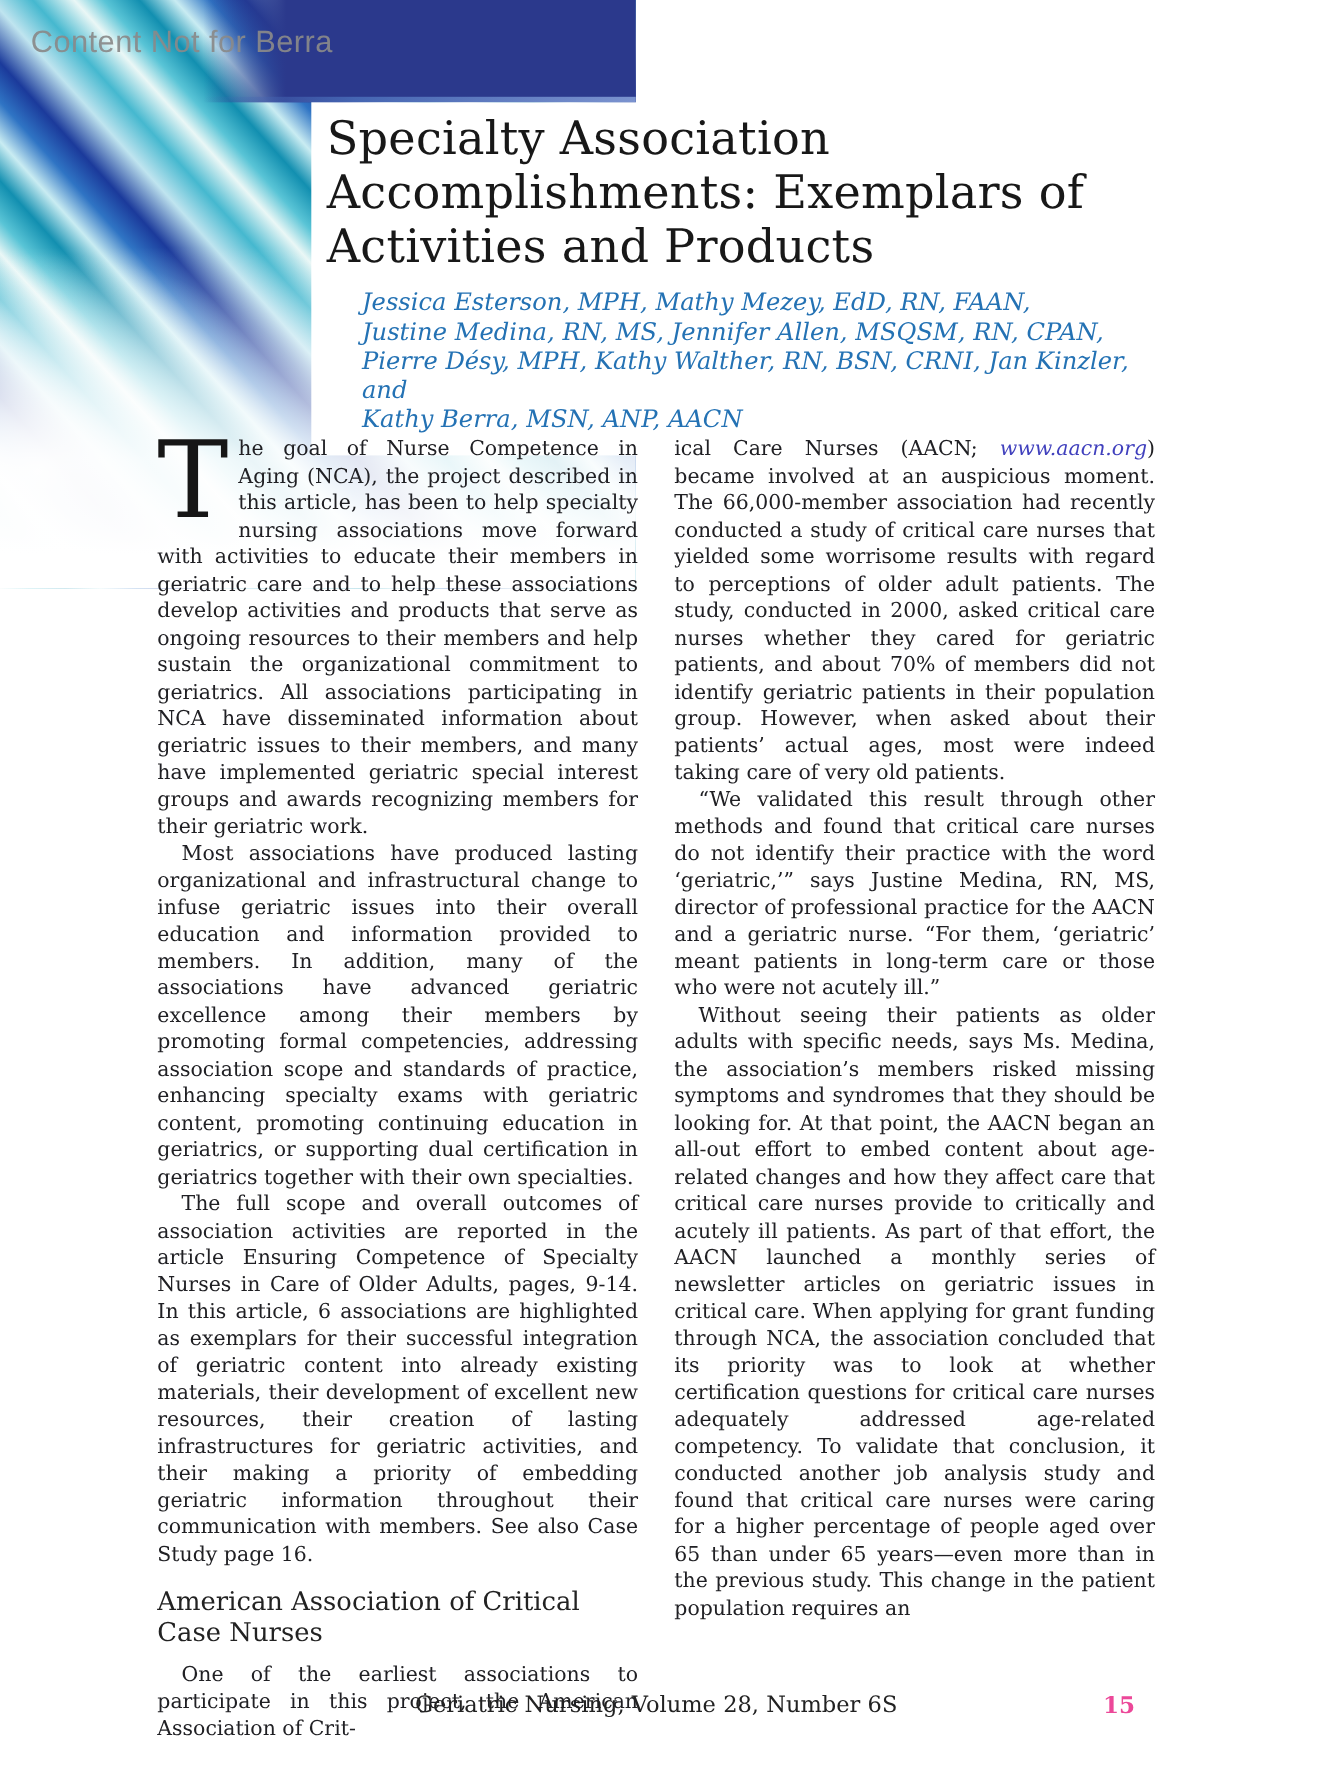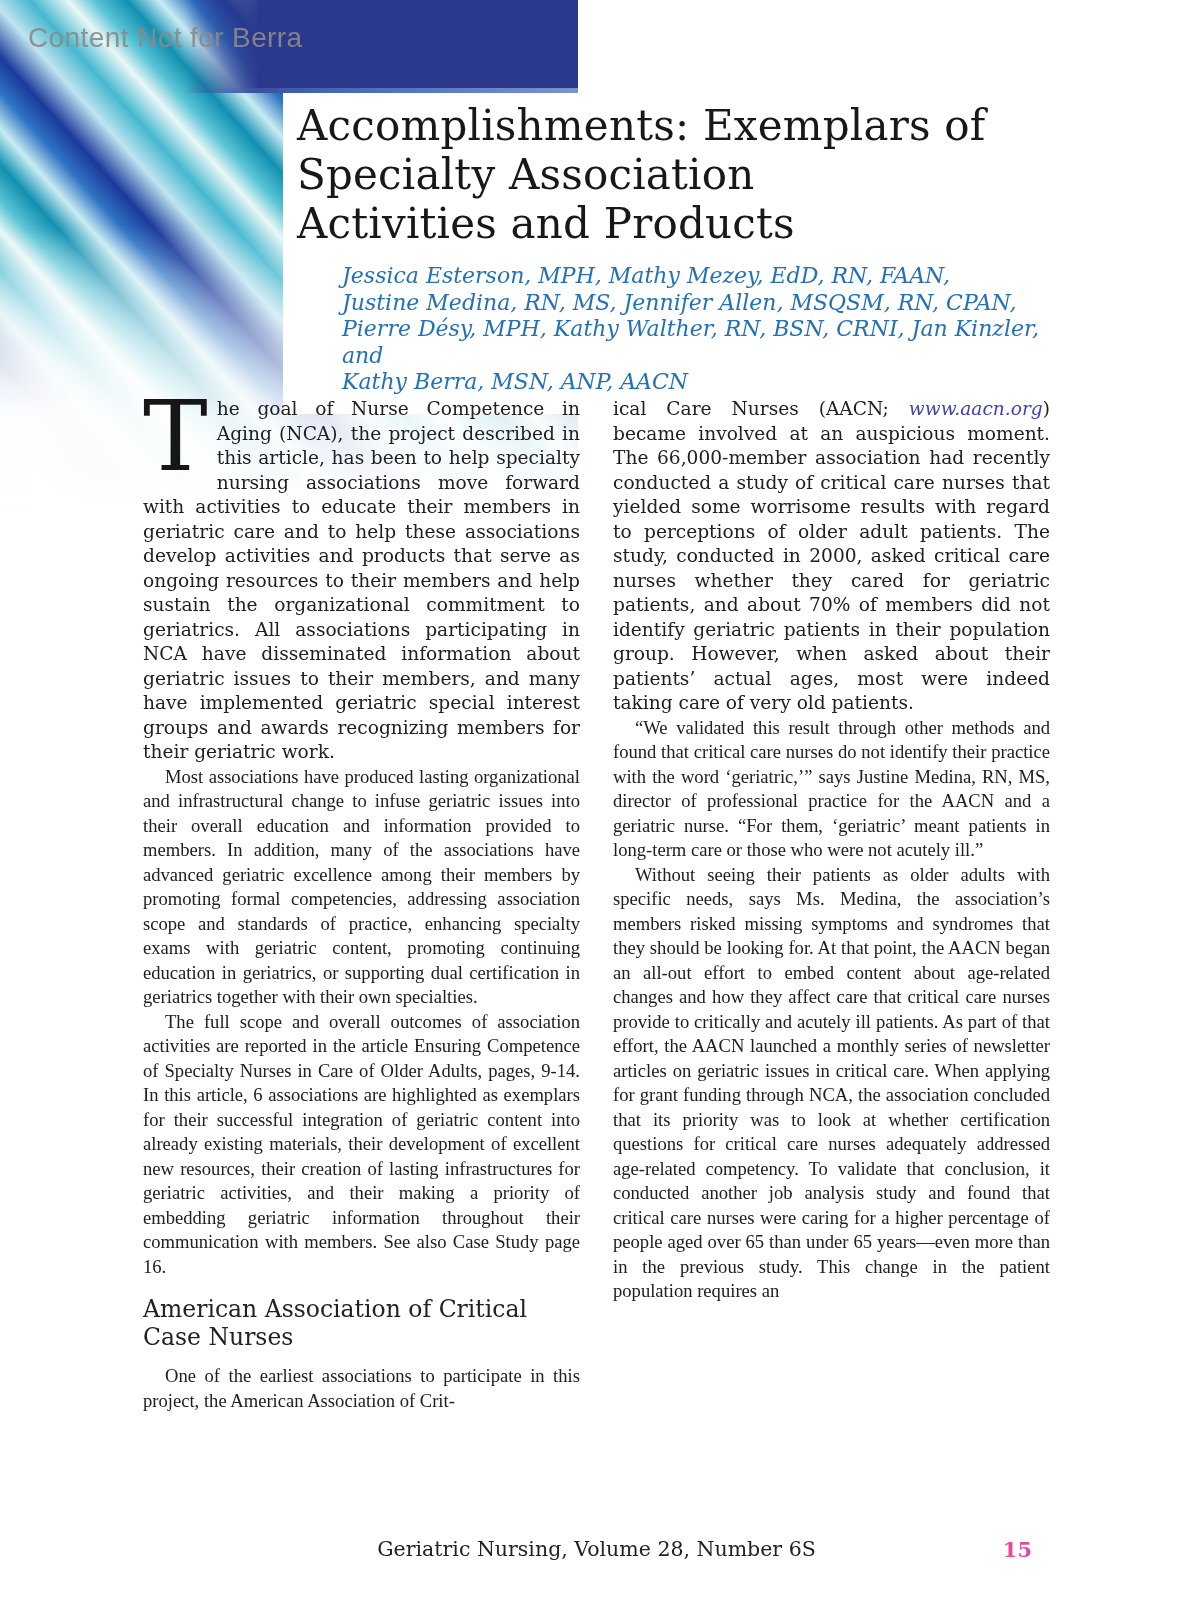--- a/index.html
+++ b/index.html
@@ -50,37 +50,37 @@
   .title-block{
     position:absolute;left:283px;top:93px;width:745px;
     background:#ffffff;padding:8px 0 18px 14px;z-index:2;
   }
   .article-title{
     font-size:42px;line-height:49px;color:#181818;
     font-weight:400;letter-spacing:.2px;
   }
   .article-title span{display:block;}
   .authors{
-    margin:15px 0 0 45px;
+    margin:15px 0 0 32px;
     font-style:italic;font-size:22px;line-height:26.5px;
     color:var(--author-blue);
   }
 
   
   .columns{
     position:absolute;left:143px;top:397px;width:907px;
     display:flex;gap:33px;z-index:2;
   }
   .col{
     width:437px;
     font-size:18.6px;line-height:24.5px;
     text-align:justify;color:var(--body-text);
   }
   .col p{margin:0;}
-  .col p.ind{text-indent:22px;font-family:Liberation Serif, serif;}
+  .col p.ind{text-indent:22px;}
   .dropcap{
     float:left;
     font-size:97px;line-height:74px;
     margin:3px 9px 0 0;
     color:#161616;
   }
   .section-heading{
     font-size:23.5px;line-height:27.5px;
     margin:17px 0 13px 0;
     color:#222;text-align:left;font-weight:400;
@@ -107,22 +107,22 @@
 
 <div class="hero">
   <div class="navy-band">
     <div class="navy-band-edge"></div>
   </div>
   <div class="watermark">Content Not for Berra</div>
 </div>
 
 <div class="title-block">
   <h1 class="article-title" style="margin:0;">
+    <span>Specialty Association</span>
     <span>Accomplishments: Exemplars of</span>
-    <span>Specialty Association</span>
     <span>Activities and Products</span>
   </h1>
   <div class="authors">
     <div>Jessica Esterson, MPH, Mathy Mezey, EdD, RN, FAAN,</div>
     <div>Justine Medina, RN, MS, Jennifer Allen, MSQSM, RN, CPAN,</div>
     <div>Pierre Désy, MPH, Kathy Walther, RN, BSN, CRNI, Jan Kinzler, and</div>
     <div>Kathy Berra, MSN, ANP, AACN</div>
   </div>
 </div>
 

